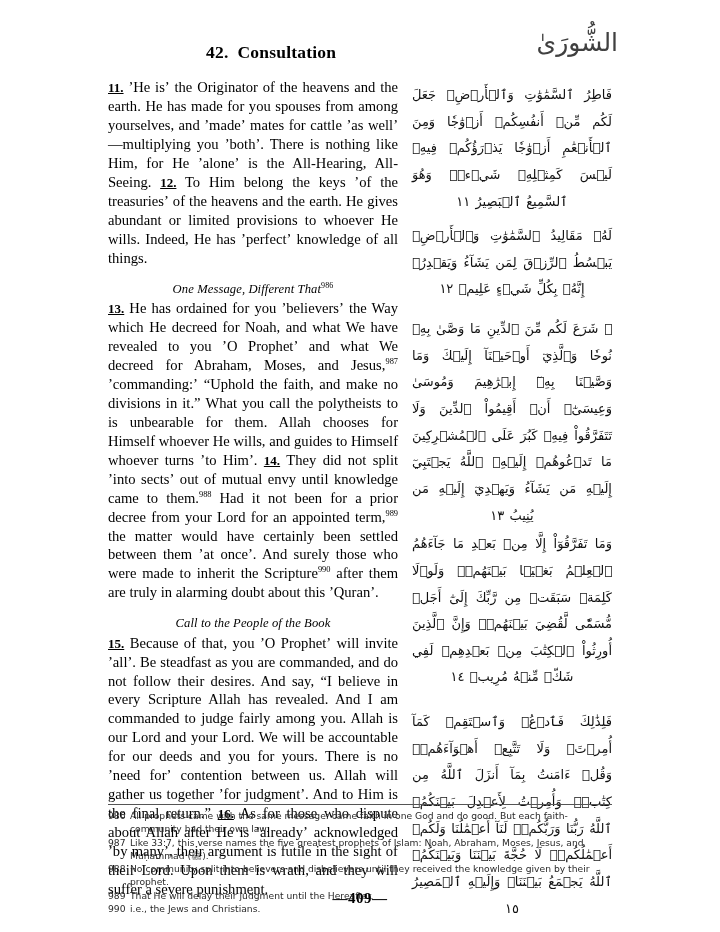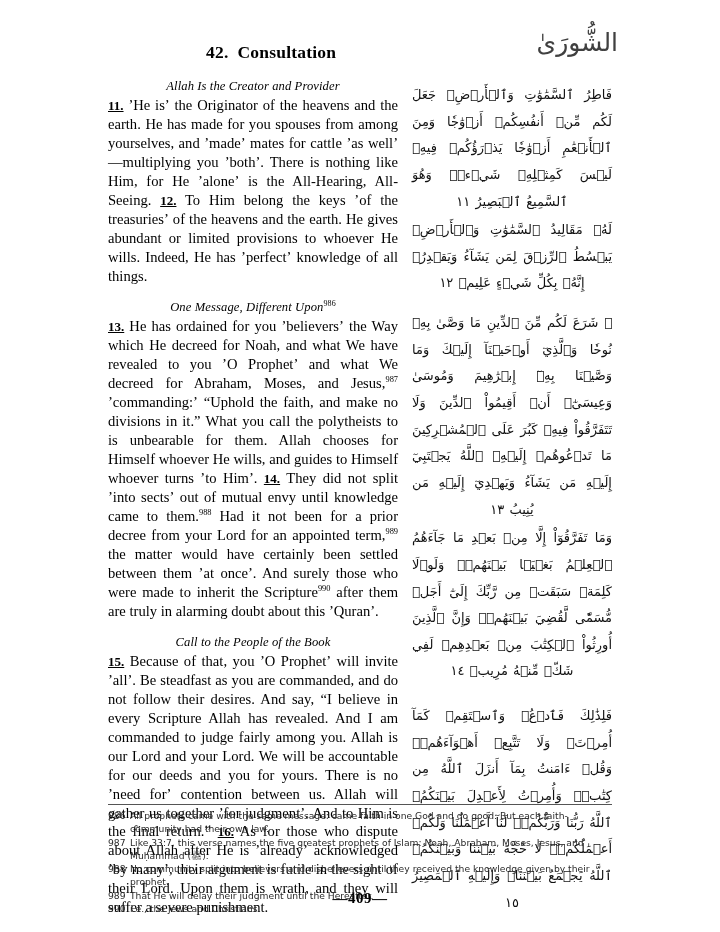--- a/index.html
+++ b/index.html
@@ -106,21 +106,21 @@
   
   .ar-block {
     font-family: "DejaVu Sans", "Liberation Sans", sans-serif;
     font-size: 13px;
     line-height: 2.05;
     color: #111111;
     margin: 0;
     word-spacing: 1px;
   }
   .ar-b1 { margin-top: 4px; }
-  .ar-b2 { margin-top: 2px; }
+  .ar-b2 { margin-top: 8px; }
   .ar-b3 { margin-top: 13px; }
   .ar-b4 { margin-top: 2px; }
   .ar-b5 { margin-top: 18px; }
 
   
   .footnotes {
     position: absolute;
     left: 108px;
     right: 108px;
     top: 800px;
@@ -168,29 +168,26 @@
       <span class="num">42.</span><span>Consultation</span>
     </div>
     <div class="surah-arabic">الشُّورَىٰ</div>
   </div>
 
   <div class="body-grid">
 
     <div class="col-en">
 
       <div class="section">
-        <div class="section-heading">
-          <span>Allah Is the Creator  and Provider</span><span class="fn"></span>
-        </div>
         <p class="verses"><span class="vnum">11.</span>  ʼHe isʼ the Originator of the heavens and the earth. He has made for you spouses from among yourselves, and ʼmadeʼ mates for cattle ʼas wellʼ—multiplying you ʼbothʼ. There is nothing like Him, for He ʼaloneʼ is the All-Hearing, All-Seeing. <span class="vnum">12.</span>  To Him belong the keys ʼof the treasuriesʼ of the heavens and the earth. He gives abundant or limited provisions to whoever He wills. Indeed, He has ʼperfectʼ knowledge of all things.</p>
       </div>
 
       <div class="section">
         <div class="section-heading">
-          <span>One Message,  Different Upon</span><span class="fn">986</span>
+          <span>One Message,  Different That</span><span class="fn">986</span>
         </div>
         <p class="verses"><span class="vnum">13.</span>  He has ordained for you ʼbelieversʼ the Way which He decreed for Noah, and what We have revealed to you ʼO Prophetʼ and what We decreed for Abraham, Moses, and Jesus,<sup class="fn">987</sup> ʼcommanding:ʼ “Uphold the faith, and make no divisions in it.” What you call the polytheists to is unbearable for them. Allah chooses for Himself whoever He wills, and guides to Himself whoever turns ʼto Himʼ. <span class="vnum">14.</span>  They did not split ʼinto sectsʼ out of mutual envy until knowledge came to them.<sup class="fn">988</sup> Had it not been for a prior decree from your Lord for an appointed term,<sup class="fn">989</sup> the matter would have certainly been settled between them ʼat onceʼ. And surely those who were made to inherit the Scripture<sup class="fn">990</sup> after them are truly in alarming doubt about this ʼQuranʼ.</p>
       </div>
 
       <div class="section">
         <div class="section-heading">
           <span>Call to  the People of the Book</span><span class="fn"></span>
         </div>
         <p class="verses"><span class="vnum">15.</span>  Because of that, you ʼO Prophetʼ will invite ʼallʼ. Be steadfast as you are commanded, and do not follow their desires. And say, “I believe in every Scripture Allah has revealed. And I am commanded to judge fairly among you. Allah is our Lord and your Lord. We will be accountable for our deeds and you for yours. There is no ʼneed forʼ contention between us. Allah will gather us together ʼfor judgmentʼ. And to Him is the final return.” <span class="vnum">16.</span>  As for those who dispute about Allah after He is ʼalreadyʼ acknowledged ʼby manyʼ, their argument is futile in the sight of their Lord. Upon them is wrath, and they will suffer a severe punishment.</p>
       </div>

